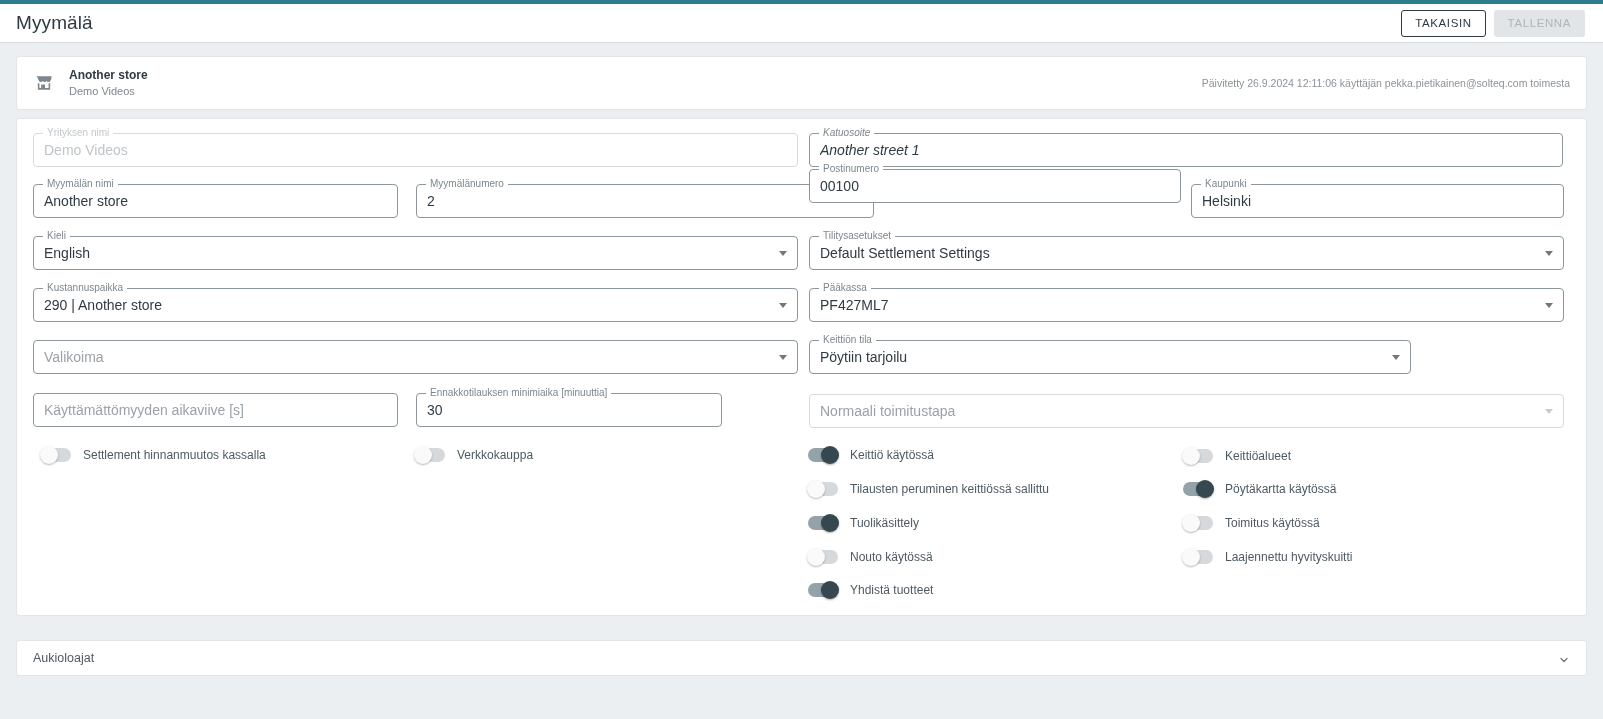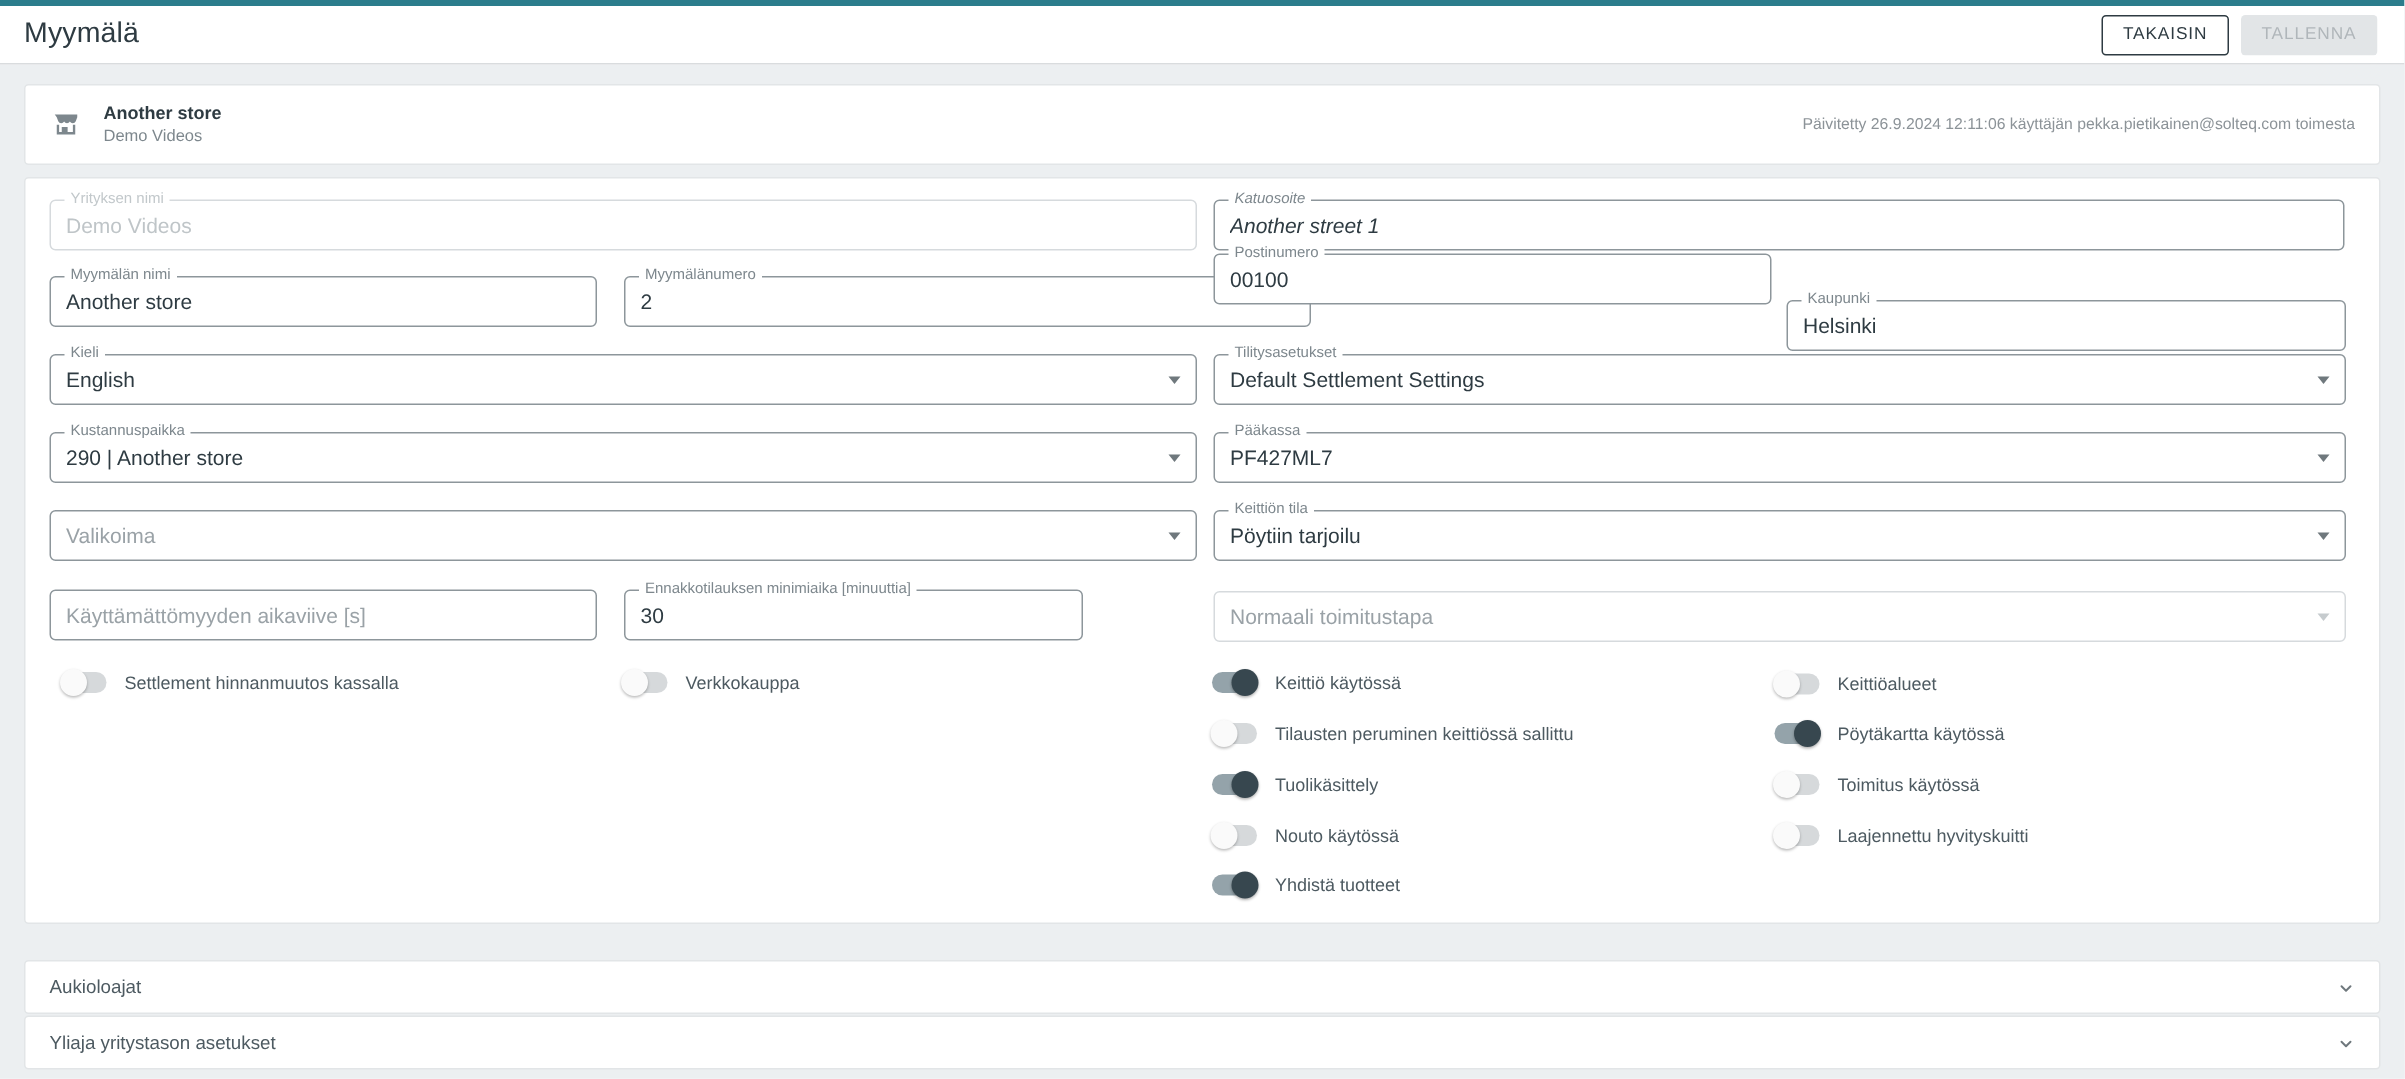--- a/index.html
+++ b/index.html
@@ -168,21 +168,21 @@
         <span class="val">Another store</span>
       </div>
       <div class="fld" style="left:399px; top:65px; width:458px;">
         <span class="legend">Myymälänumero</span>
         <span class="val">2</span>
       </div>
       <div class="fld" style="left:792px; top:50px; width:372px;">
         <span class="legend">Postinumero</span>
         <span class="val">00100</span>
       </div>
-      <div class="fld" style="left:1174px; top:65px; width:373px;margin-top:16px;">
+      <div class="fld" style="left:1174px; top:65px; width:373px;">
         <span class="legend">Kaupunki</span>
         <span class="val">Helsinki</span>
       </div>
 
       <div class="fld" style="left:16px; top:117px; width:765px;">
         <span class="legend">Kieli</span>
         <span class="val">English</span>
         <span class="caret"></span>
       </div>
       <div class="fld" style="left:792px; top:117px; width:755px;">
@@ -199,21 +199,21 @@
       <div class="fld" style="left:792px; top:169px; width:755px;">
         <span class="legend">Pääkassa</span>
         <span class="val">PF427ML7</span>
         <span class="caret"></span>
       </div>
 
       <div class="fld" style="left:16px; top:221px; width:765px;">
         <span class="val placeholder">Valikoima</span>
         <span class="caret"></span>
       </div>
-      <div class="fld" style="left:792px; top:221px; width:755px;">
+      <div class="fld" style="left:792px; top:221px; width:602px;">
         <span class="legend">Keittiön tila</span>
         <span class="val">Pöytiin tarjoilu</span>
         <span class="caret"></span>
       </div>
 
       <div class="fld" style="left:16px; top:274px; width:365px;">
         <span class="val placeholder">Käyttämättömyyden aikaviive [s]</span>
       </div>
       <div class="fld" style="left:399px; top:274px; width:306px;">
         <span class="legend">Ennakkotilauksen minimiaika [minuuttia]</span>
@@ -311,24 +311,14 @@
     <div class="acc">
       <span class="acc-label">Aukioloajat</span>
       <span class="acc-chev">
         <svg width="12" height="12" viewBox="0 0 24 24" fill="none" stroke="#6f787d" stroke-width="2.6" stroke-linecap="round" stroke-linejoin="round">
             <polyline points="6 9 12 15 18 9"></polyline>
           </svg>
       </span>
     </div>
   </div>
 
-  <div class="card" id="company-card">
-    <div class="acc">
-      <span class="acc-label">Yliaja yritystason asetukset</span>
-      <span class="acc-chev">
-        <svg width="12" height="12" viewBox="0 0 24 24" fill="none" stroke="#6f787d" stroke-width="2.6" stroke-linecap="round" stroke-linejoin="round">
-            <polyline points="6 9 12 15 18 9"></polyline>
-          </svg>
-      </span>
-    </div>
-  </div>
 
 </div>
 
 </body></html>

